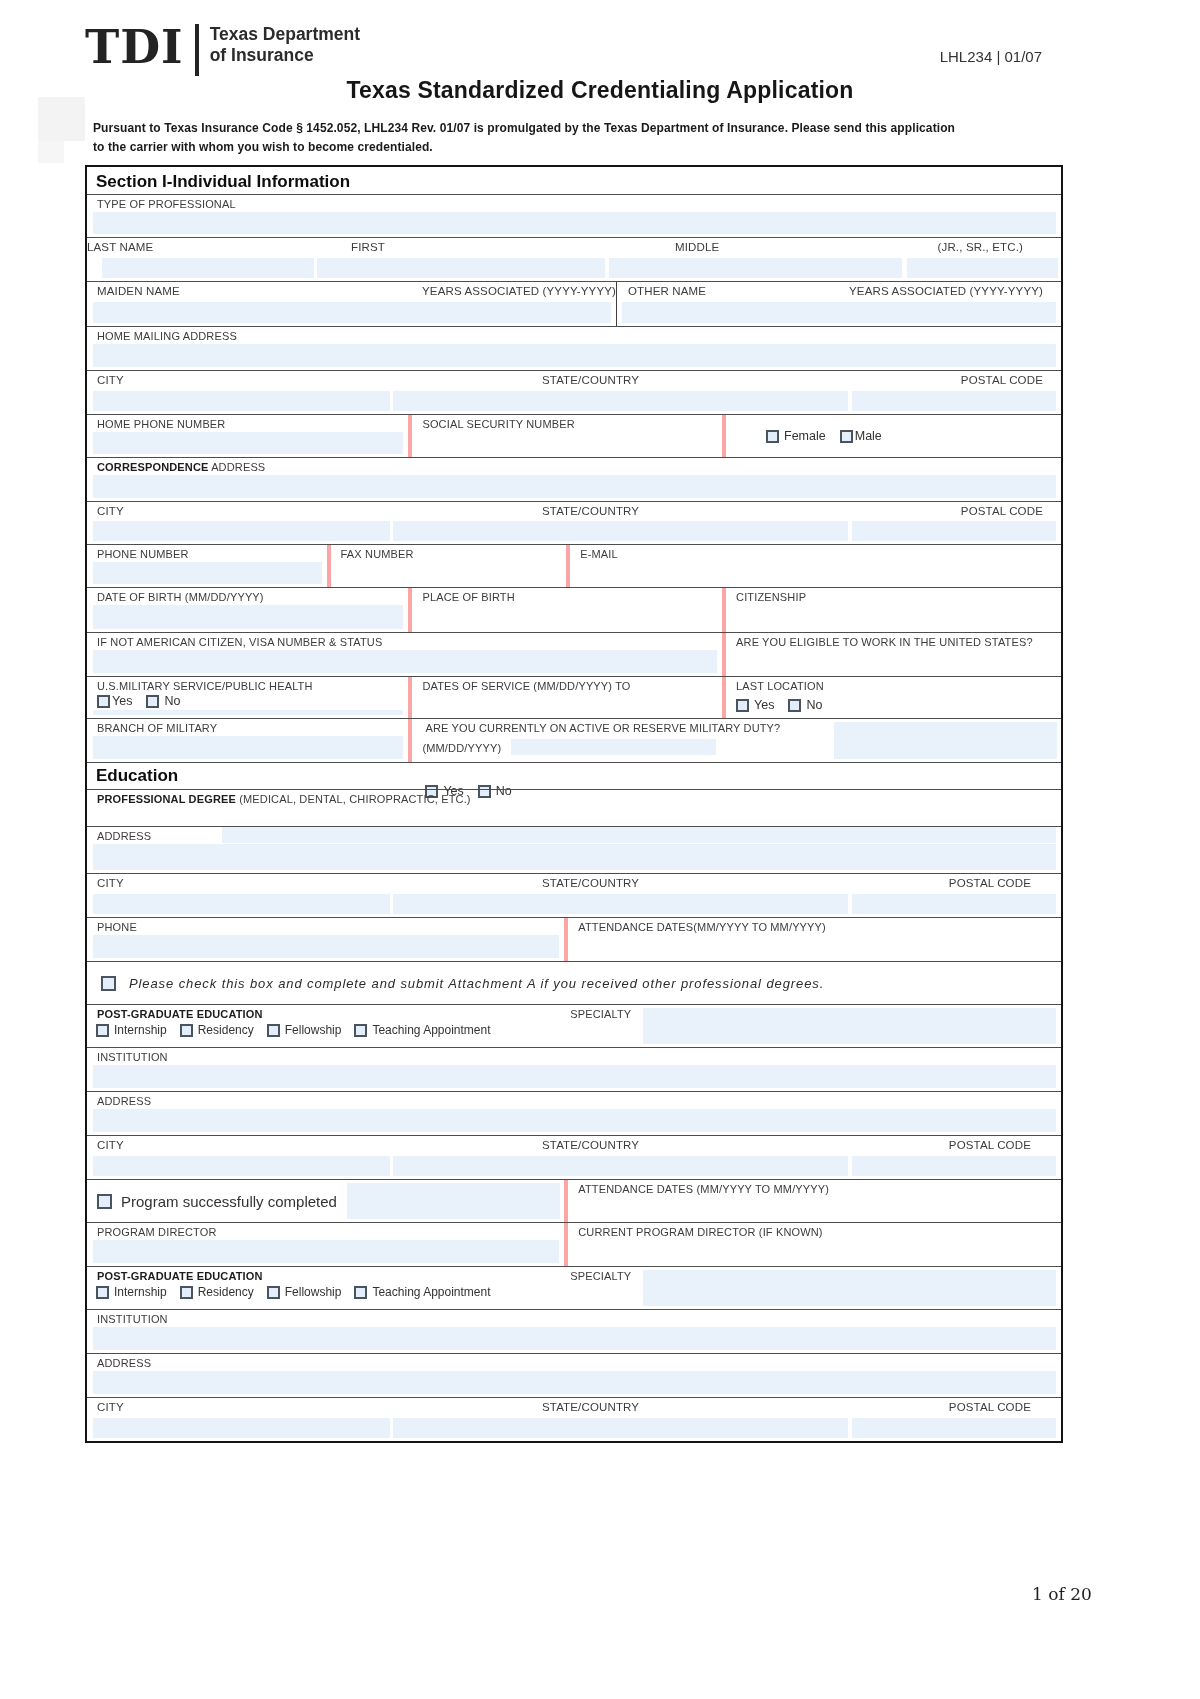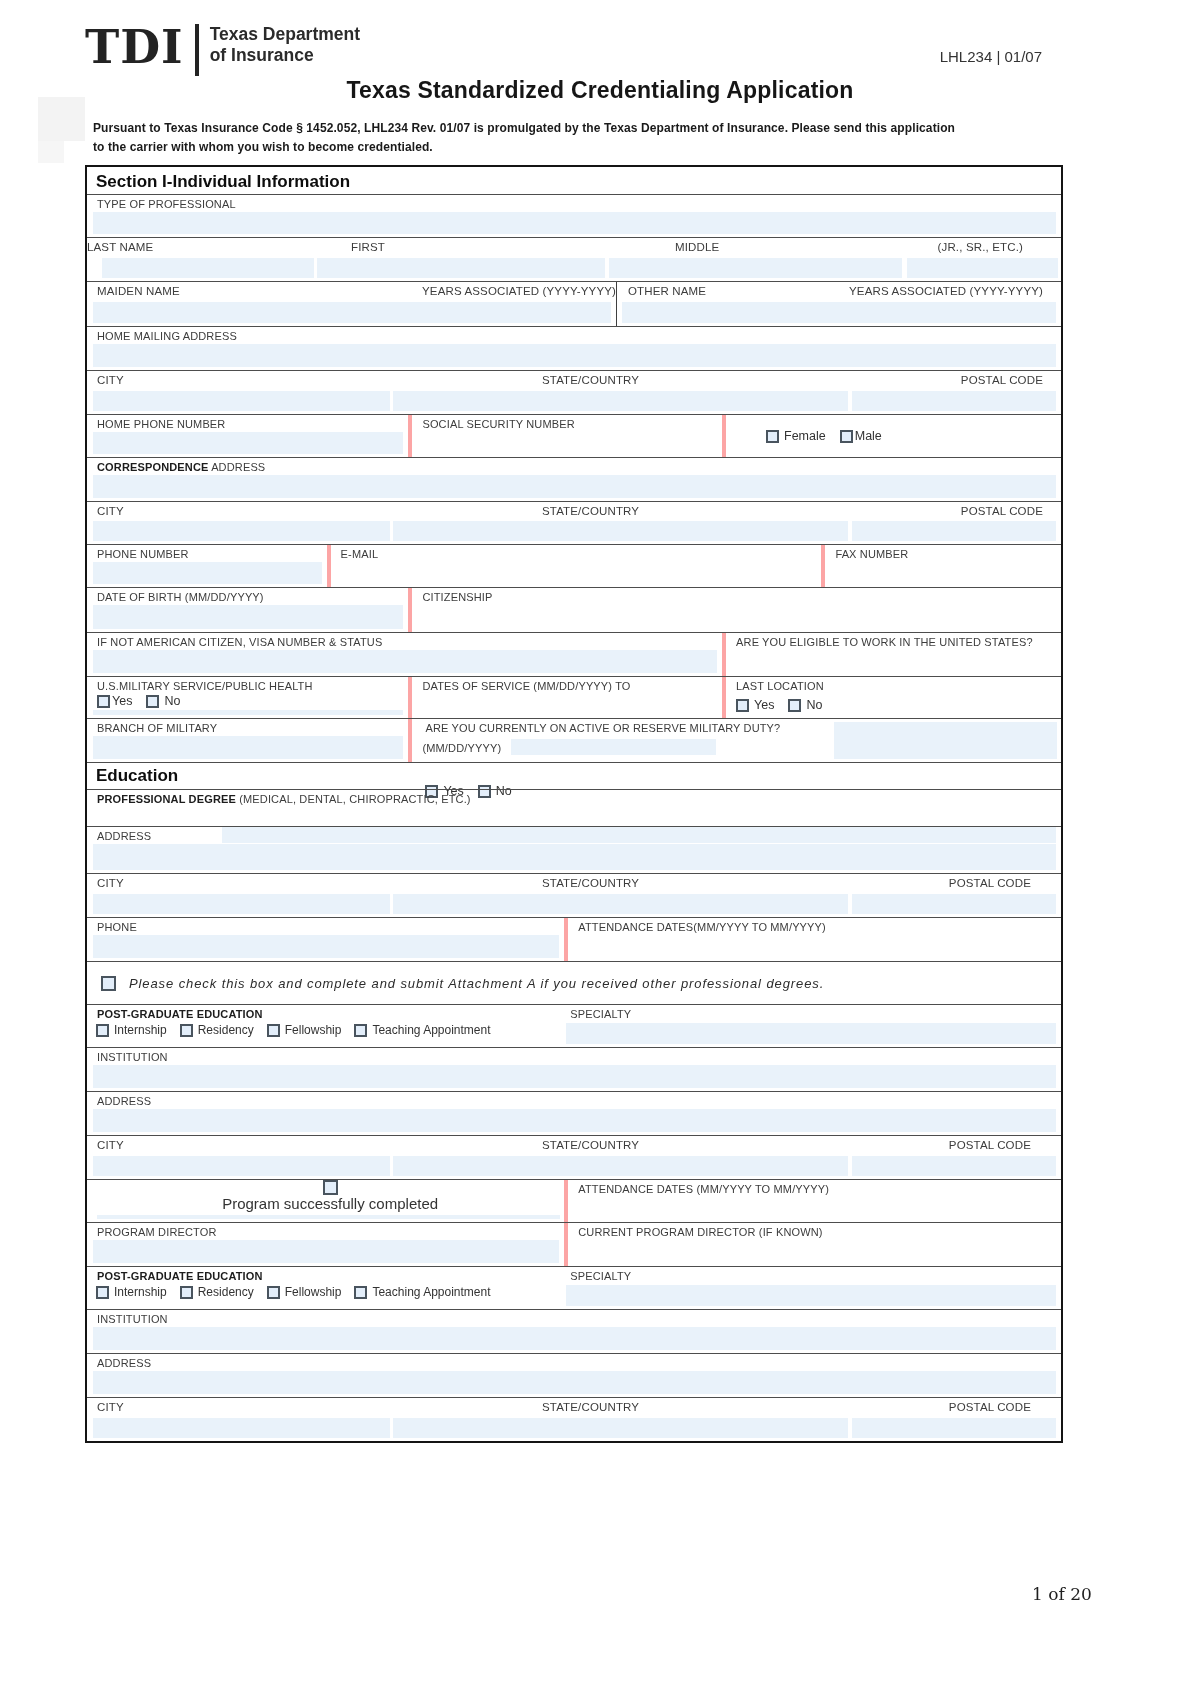--- a/index.html
+++ b/index.html
@@ -17,21 +17,21 @@
   .doc-code { font-size:15px; color:#333; margin-top:24px; white-space:nowrap; }
   .title { text-align:center; font-size:23px; font-weight:bold; color:#161616; margin-top:1px; letter-spacing:0.2px; }
   .intro { margin:15px 0 0 93px; width:870px; font-size:12px; font-weight:bold; color:#1a1a1a; line-height:1.55; letter-spacing:0.1px; }
 
   
   .form-table { position:absolute; left:85px; top:165px; width:978px; border:2.5px solid #141414; background:#fff; }
   .row { position:relative; display:flex; border-top:1px solid #4d4d4d; }
   .form-table > .row:first-child { border-top:none;align-items:center; }
   .col { flex-direction:column; }
   .cell { position:relative; display:flex; flex-direction:column; min-width:0; }
-  .hcell { flex-direction:column; }
+  .hcell { flex-direction:row; }
   .bl { border-left:4px solid #fca5a5;gap:47px; }
   .sec-title { font-size:17px; font-weight:bold; color:#0d0d0d; padding:3px 0 0 9px; }
   .lbl { font-size:11px; color:#3c3c3c; padding:3px 10px 0 10px; white-space:nowrap; letter-spacing:0.15px; }
   .blbl { font-weight:bold; color:#1c1c1c; }
   .fld { background:#e9f2fa; flex:1; margin:2px 5px 3px 6px; }
   .af { position:absolute; background:#e9f2fa; }
   .af-lbl { position:absolute; top:3px; padding:0; font-size:11.5px; color:#3c3c3c; white-space:nowrap; letter-spacing:0.15px; }
   .vline { position:absolute; top:0; bottom:0; width:1px; background:#3f3f3f; }
   .checkline { display:flex; align-items:center; font-size:12.5px; color:#333; }
   .cb { width:13px; height:13px; border:2px solid #49545e; background:#e3eefa; display:inline-block; flex:none; }
@@ -141,33 +141,37 @@
     <div class="af" style="left:6px;width:297px;top:19px;bottom:3px"></div>
     <div class="af" style="left:306px;width:455px;top:19px;bottom:3px"></div>
     <div class="af" style="left:765px;right:5px;top:19px;bottom:3px"></div>
   </div>
 
   <div class="row" style="height:43px">
     <div class="cell" style="width:24.6%">
       <div class="lbl">PHONE NUMBER</div>
       <div class="fld"></div>
     </div>
+    <div class="cell bl" style="width:24.6%">
+      <div class="lbl">FAX NUMBER</div>
+      <div class="fld"></div>
+    </div>
     <div class="cell bl" style="width:50.8%">
       <div class="lbl">E-MAIL</div>
-      <div class="fld"></div>
-    </div>
-    <div class="cell bl" style="width:24.6%">
-      <div class="lbl">FAX NUMBER</div>
       <div class="fld"></div>
     </div>
   </div>
 
   <div class="row" style="height:45px">
     <div class="cell" style="width:33%">
       <div class="lbl">DATE OF BIRTH (MM/DD/YYYY)</div>
+      <div class="fld"></div>
+    </div>
+    <div class="cell bl" style="width:32.2%">
+      <div class="lbl">PLACE OF BIRTH</div>
       <div class="fld"></div>
     </div>
     <div class="cell bl" style="width:34.8%">
       <div class="lbl">CITIZENSHIP</div>
       <div class="fld"></div>
     </div>
   </div>
 
   <div class="row" style="height:44px">
     <div class="cell" style="width:65.2%">

